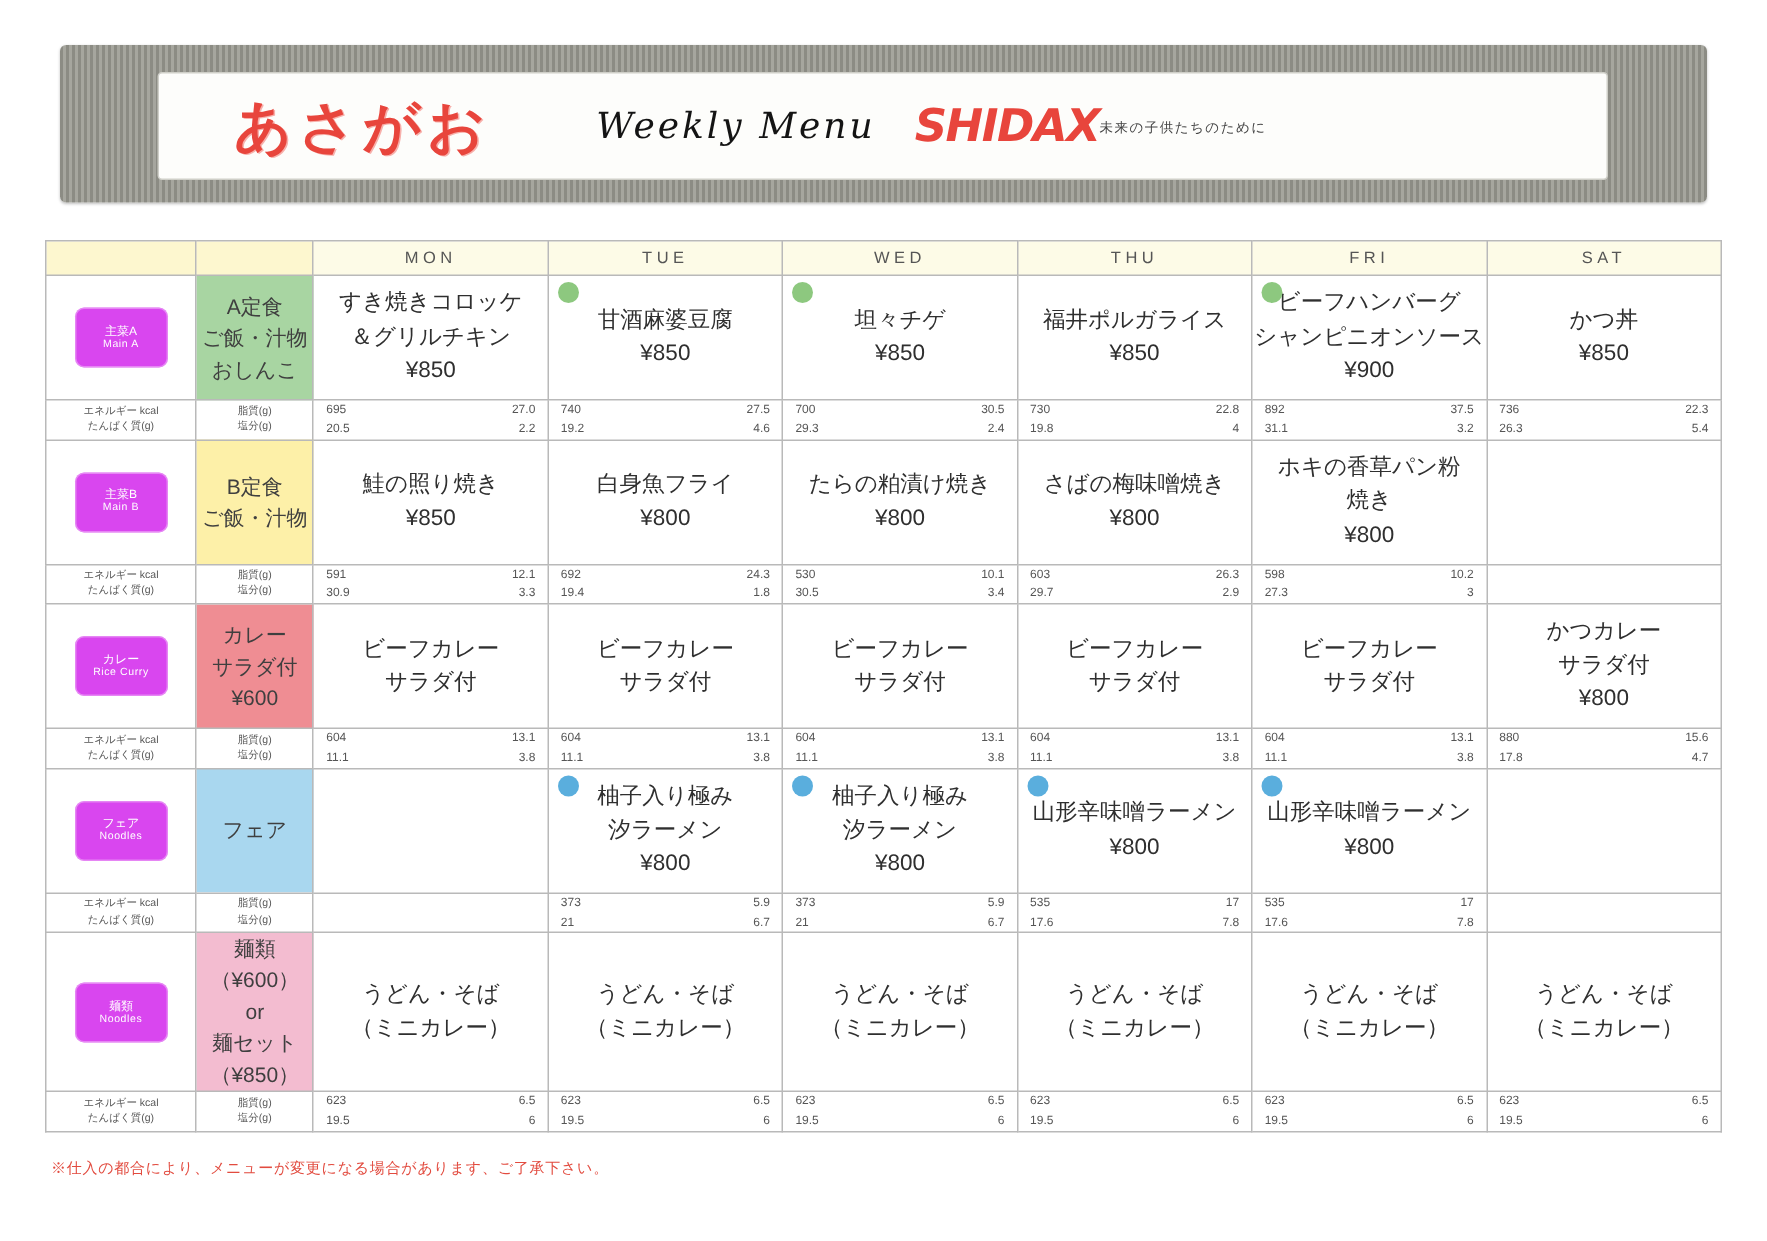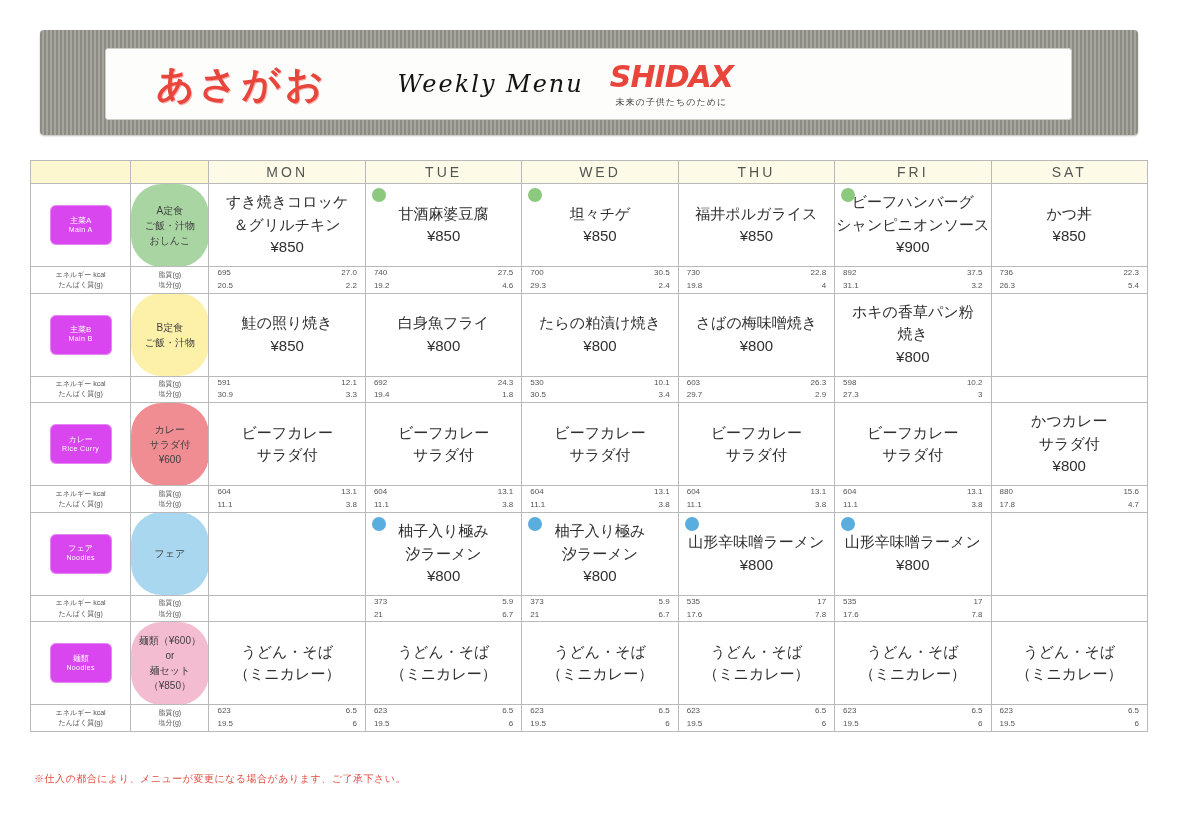--- a/index.html
+++ b/index.html
@@ -31,21 +31,21 @@
     letter-spacing:4px;
     text-shadow:1px 1px 0 #f7b0ab;
     white-space:nowrap;
   }
   .weekly-menu{
     margin-left:70px;
     font-family:"DejaVu Serif", serif;
     font-style:italic;font-size:24px;color:#141414;
     letter-spacing:2px;white-space:nowrap;
   }
-  .shidax-wrap{margin-left:26px;display:flex;flex-direction:column;align-items:center;}
+  .shidax-wrap{margin-left:26px;display:flex;flex-direction:row;align-items:center;}
   .shidax{
     font-family:"DejaVu Sans", sans-serif;
     font-size:30px;font-weight:bold;font-style:italic;color:#e8453c;
     letter-spacing:-1px;white-space:nowrap;
   }
   .shidax-sub{font-size:9px;color:#444;letter-spacing:1px;margin-top:2px;white-space:nowrap;}
 
   
   table.menu{
     position:absolute;left:30px;top:160px;
@@ -57,30 +57,30 @@
     border:1px solid #b9b9b9;
     padding:0;
     vertical-align:middle;
     text-align:center;
   }
   col.c-icon{width:100px;}
   col.c-cat{width:78px;}
   col.c-day{width:156px;}
 
   .dayhdr{
-    height:22px;font-size:14px;letter-spacing:3px;color:#555;
+    height:22px;font-size:11px;letter-spacing:3px;color:#555;
     background:#fdfbe7;font-weight:normal;
   }
   .datehdr{
     height:26px;font-size:15px;color:#3a3a3a;background:#fdfbe7;font-weight:normal;
   }
   .blankhdr{background:#fdf7cf;}
 
   
-  .cat{font-size:10px;line-height:1.5;color:#3f3f3f;border-radius:31px;}
+  .cat{font-size:14px;line-height:1.5;color:#3f3f3f;}
   .cat-a{background:#a8d5a2;}
   .cat-b{background:#fdf0a8;}
   .cat-c{background:#ef8d93;}
   .cat-d{background:#a9d7ef;}
   .cat-e{background:#f3bcd0;}
 
   
   .iconcell{background:#ffffff;}
   .badge{
     width:62px;height:40px;margin:0 auto;

